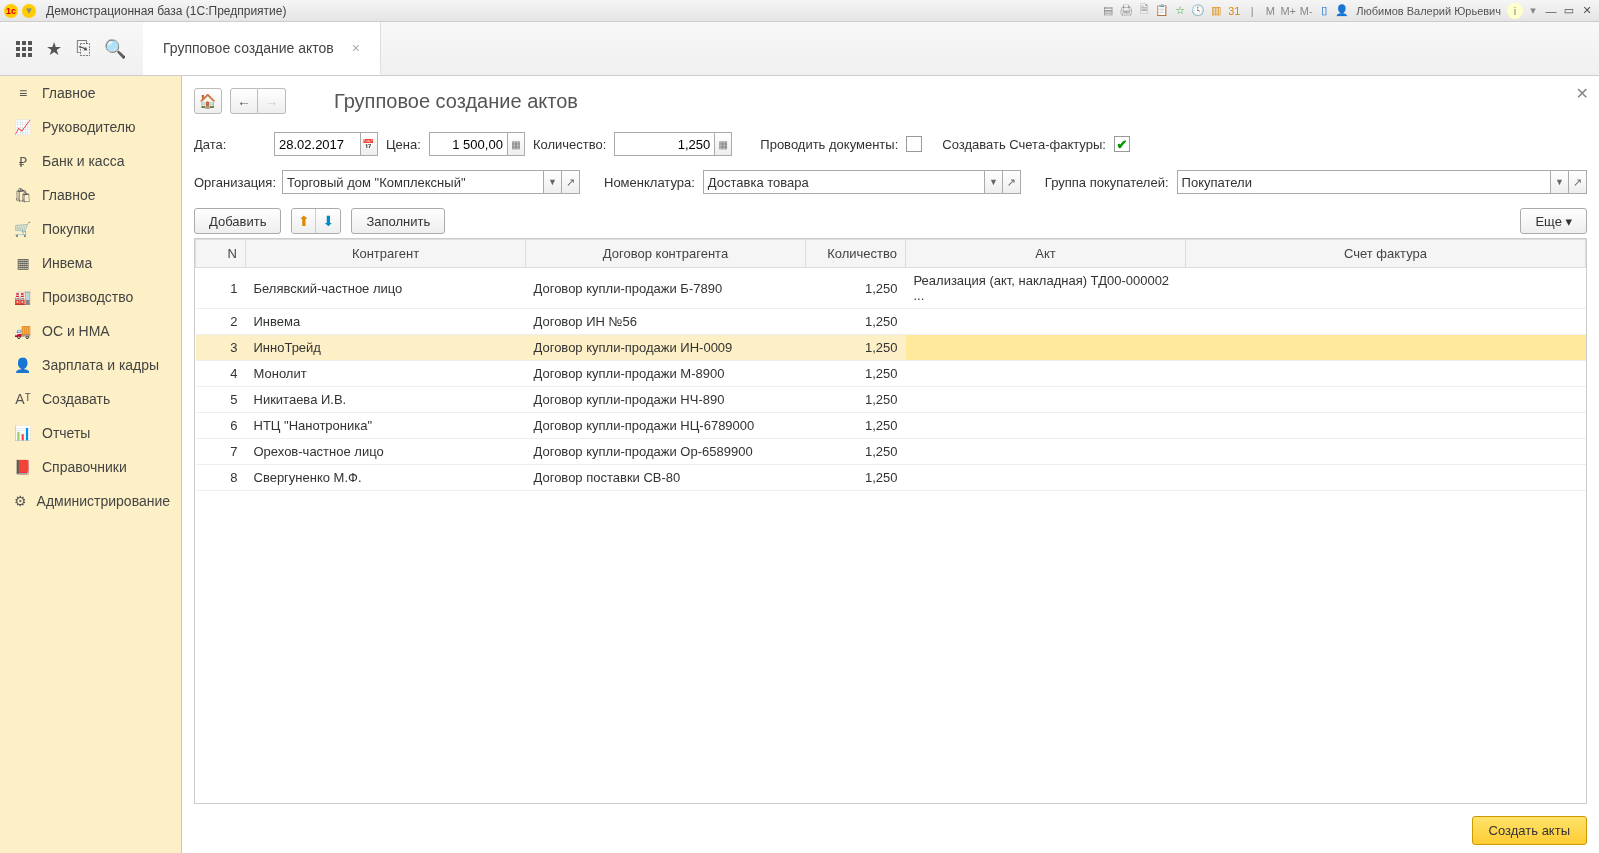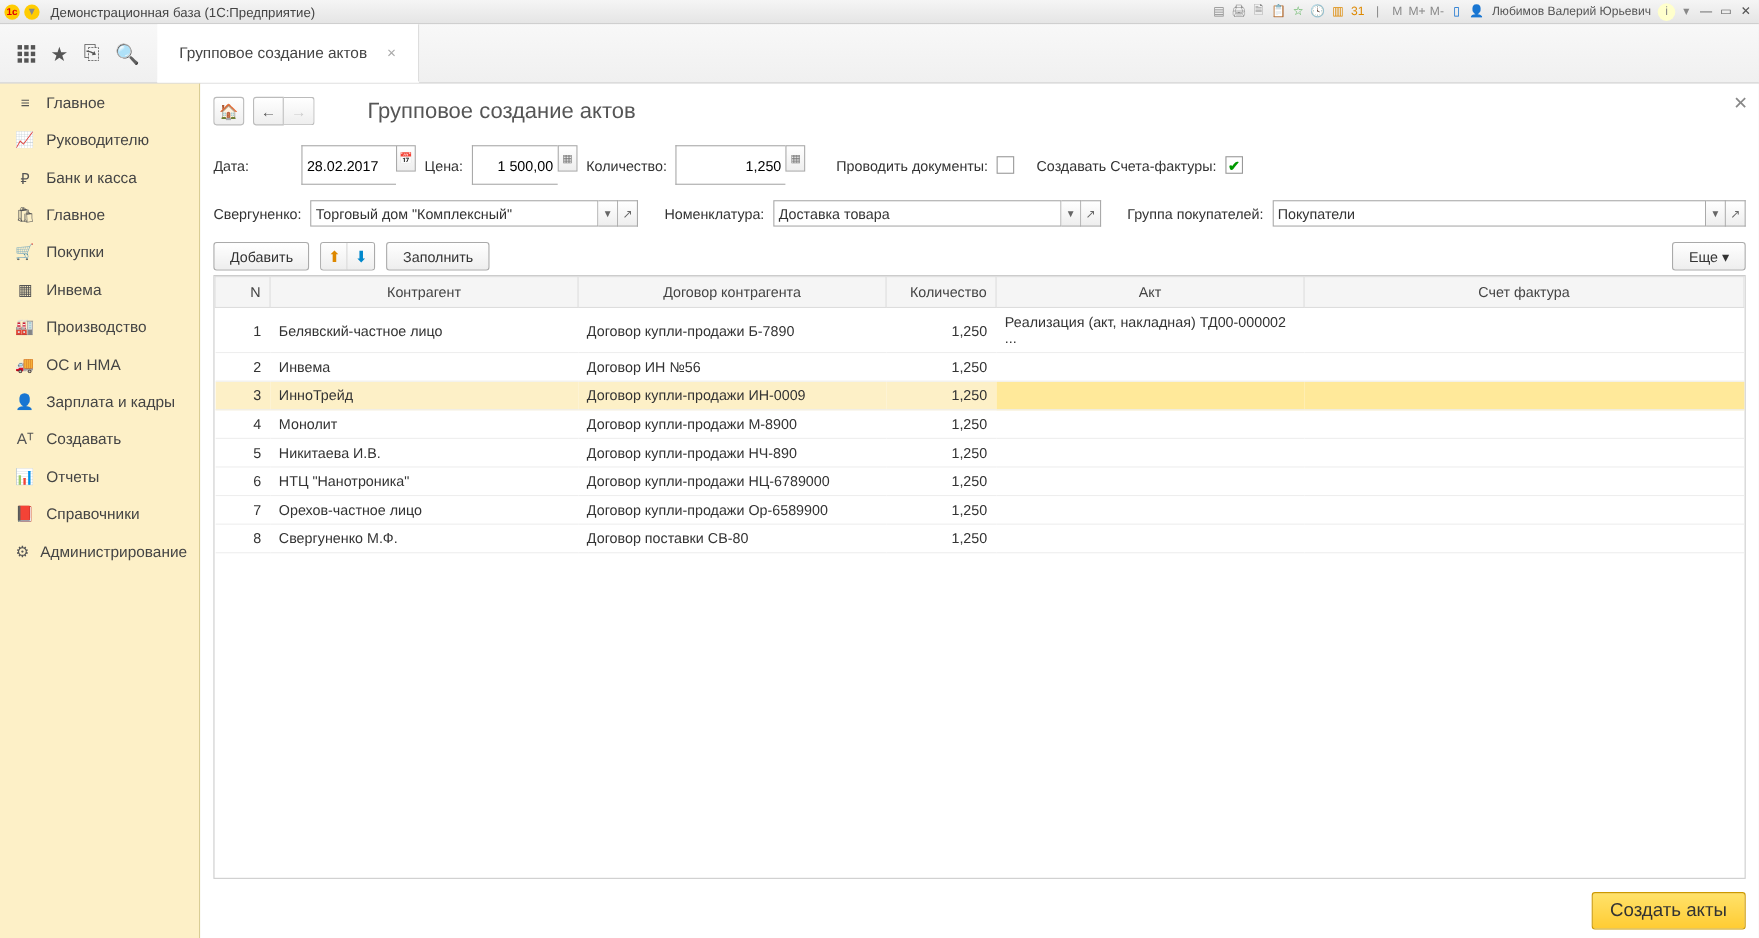--- a/index.html
+++ b/index.html
@@ -41,21 +41,21 @@
 .nav-group { display:flex; }
 .nav-group .nav-btn { border-radius:0; }
 .nav-group .nav-btn:first-child { border-radius:3px 0 0 3px; }
 .nav-group .nav-btn:last-child { border-radius:0 3px 3px 0; border-left:none; }
 .page-title { font-size:20px; color:#555; margin-left: 40px; }
 .page-close { position:absolute; right:10px; top:8px; font-size:16px; color:#888; cursor:pointer; }
 
 
 .form-row { display:flex; align-items:center; gap:8px; margin-bottom: 14px; flex-wrap: nowrap;}
 .form-label { font-size:13px; color:#333; }
-.txt { border:1px solid #aaa; height:36px; padding: 0 4px; font-size:13px; background:#fff; }
+.txt { border:1px solid #aaa; height:24px; padding: 0 4px; font-size:13px; background:#fff; }
 .txt.date { width: 86px; }
 .input-group { display:flex; }
 .input-group .txt { border-right: none; }
 .input-group .addon { width:18px; height:24px; border:1px solid #aaa; background:linear-gradient(#fff,#eee); display:inline-flex; align-items:center; justify-content:center; font-size:10px; cursor:pointer; color:#777;}
 .txt.num { width: 78px; text-align:right; }
 .checkbox { width:16px; height:16px; border:1px solid #999; background:#fff; display:inline-flex; align-items:center; justify-content:center; font-size:12px; color:#0a0;}
 .checkbox.checked::after { content:"✔"; color:#090; font-weight:bold; font-size:13px;}
 .combo { border:1px solid #aaa; height:24px; padding:0 4px; font-size:13px; background:#fff; display:flex; align-items:center;}
 .combo-wrap { display:flex; }
 .combo-wrap .addon-arrow { width:18px; height:24px; border:1px solid #aaa; border-left:none; background:linear-gradient(#fff,#eee); display:inline-flex; align-items:center; justify-content:center; font-size:9px; cursor:pointer; color:#666;}
@@ -75,21 +75,21 @@
 table { width:100%; border-collapse:collapse; }
 th { background:#f5f5f5; border:1px solid #ddd; padding:6px 8px; text-align:center; font-weight:normal; color:#444; font-size:13px;}
 th.num-col, td.num-col { text-align:right; width:50px;}
 th.qty-col, td.qty-col { text-align:right; width:100px;}
 td { border-bottom:1px solid #eee; padding:5px 8px; }
 tr.highlight td { background:#fdf0c7; }
 tr.highlight td.akt-cell, tr.highlight td.sf-cell { background:#ffe99a; }
 
 
 .footer { display:flex; justify-content:flex-end; padding: 4px 0 8px 0; }
-.btn-primary { background:linear-gradient(#ffe26b,#ffcc33); border:1px solid #cc9900; border-radius:3px; padding:6px 16px; font-size:17px; cursor:pointer; }
+.btn-primary { background:linear-gradient(#ffe26b,#ffcc33); border:1px solid #cc9900; border-radius:3px; padding:6px 16px; font-size:13px; cursor:pointer; }
 </style>
 </head>
 <body>
 
 <div class="titlebar">
   <div class="left">
     <span class="tb-icon ic-1c">1c</span>
     <span class="tb-icon ic-drop">▾</span>
     <span class="title-text">Демонстрационная база  (1С:Предприятие)</span>
   </div>
@@ -233,30 +233,30 @@
       </span>
       <span style="width:12px;"></span>
       <span class="form-label">Проводить документы:</span>
       <span class="checkbox"></span>
       <span style="width:4px;"></span>
       <span class="form-label">Создавать Счета-фактуры:</span>
       <span class="checkbox checked"></span>
     </div>
 
     <div class="form-row">
-      <span class="form-label" style="width:80px;">Свергуненко:</span>
+      <span class="form-label" style="width:80px;">Организация:</span>
       <span class="combo-wrap">
         <span class="combo" style="width:262px;">Торговый дом "Комплексный"</span>
         <span class="addon-arrow">▼</span>
         <span class="addon-open">↗</span>
       </span>
       <span style="width:8px;"></span>
       <span class="form-label">Номенклатура:</span>
       <span class="combo-wrap">
-        <span class="combo" style="width:262px;">Доставка товара</span>
+        <span class="combo" style="width:282px;">Доставка товара</span>
         <span class="addon-arrow">▼</span>
         <span class="addon-open">↗</span>
       </span>
       <span style="width:8px;"></span>
       <span class="form-label">Группа покупателей:</span>
       <span class="combo-wrap" style="flex:1;">
         <span class="combo" style="flex:1;">Покупатели</span>
         <span class="addon-arrow">▼</span>
         <span class="addon-open">↗</span>
       </span>

